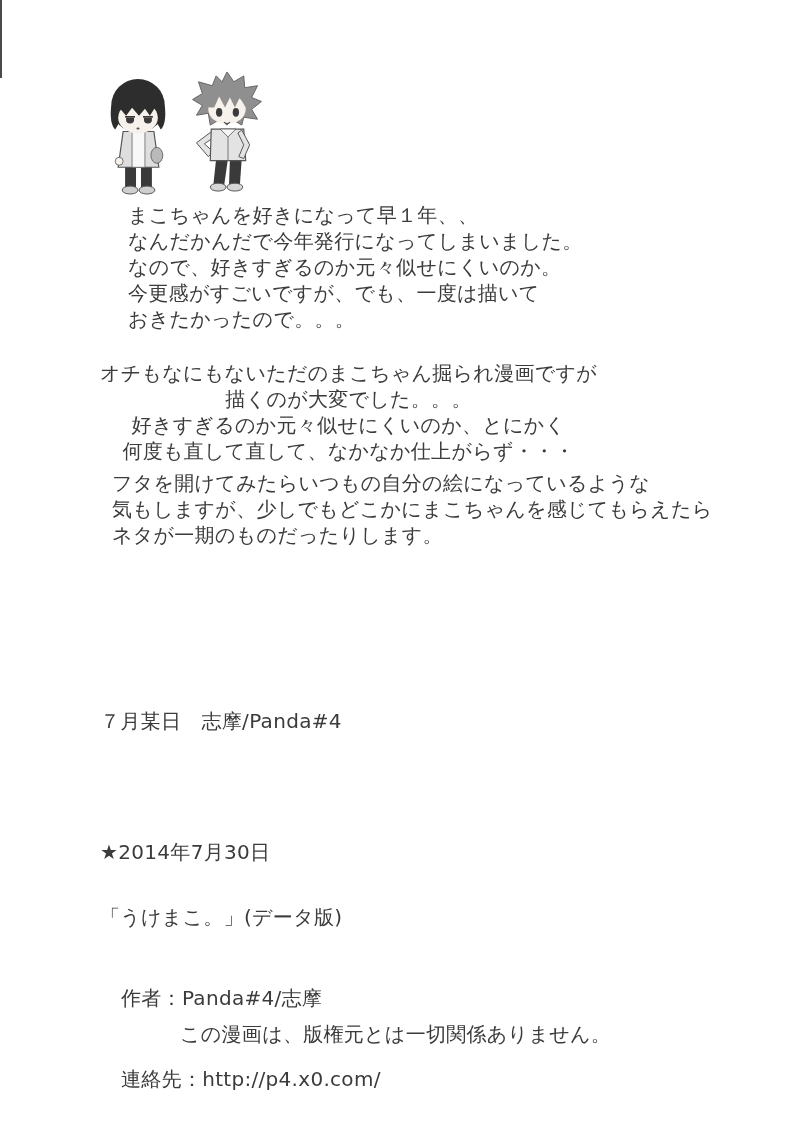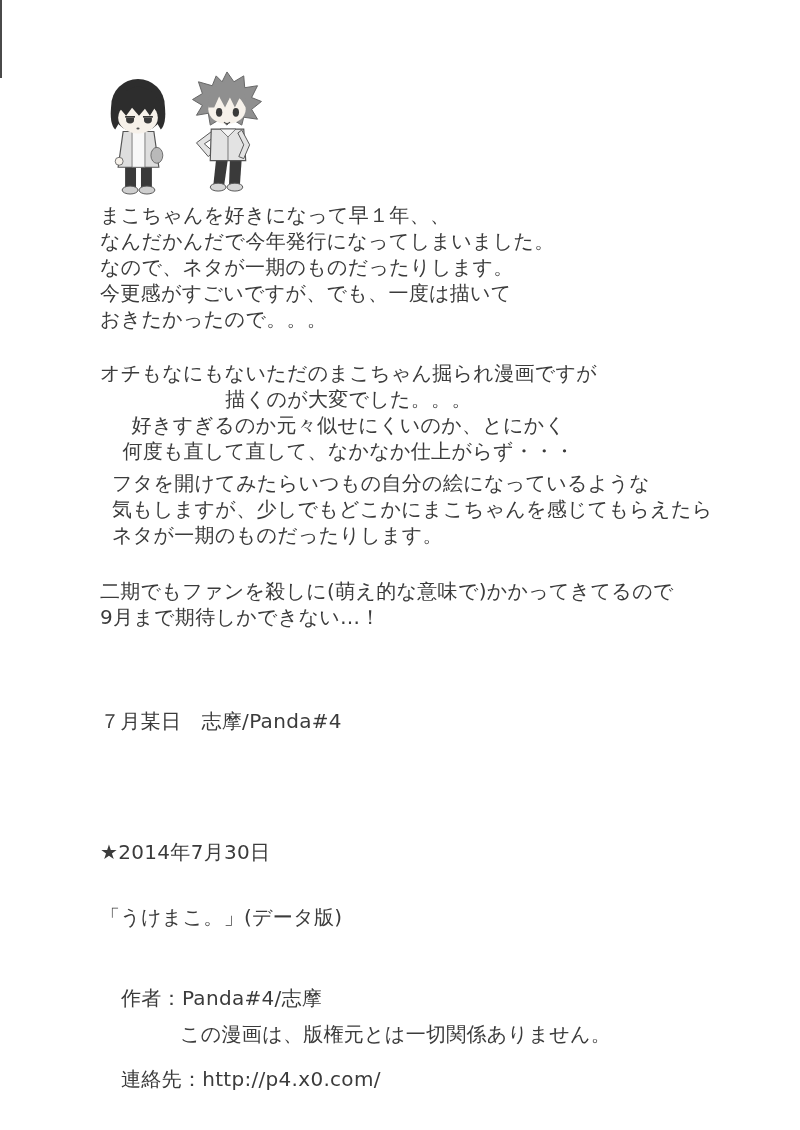--- a/index.html
+++ b/index.html
@@ -27,21 +27,21 @@
     height: 128px;
   }
   .txt {
     position: absolute;
     left: 100px;
     font-size: 20px;
     line-height: 26px;
     white-space: pre;
     letter-spacing: 0.3px;
   }
-  .p1 { top: 202px; }
+  .p1 { top: 202px; margin-left: 28px; }
   .p2 { top: 360px; text-align: center; }
   .p3 { top: 470px; margin-left: 12px; }
   .p4 { top: 578px; }
   .signature { top: 708px; }
   .release-date { top: 806px; margin-top: 33px; }
   .credits { top: 850px; line-height: 27px; }
   .credits .indent { padding-left: 21px; }
   .disclaimer { left: 180px; top: 1021px; }
 </style>
 </head>
@@ -84,24 +84,23 @@
       <path d="M60,63 L68,78 L62,92 L57,90 L62,78 L56,66 Z" fill="#e3e3e3" stroke="#555" stroke-width="1"></path>
       <path d="M45,4 L52,14 L62,8 L63,20 L76,18 L70,30 L80,34 L70,42 L76,52 L62,50 L60,58 L50,52 L45,58 L38,52 L28,58 L26,46 L14,48 L20,38 L10,32 L20,26 L16,14 L30,18 L34,8 L40,14 Z" stroke="#666" stroke-width="1" fill="#8f8f8f"></path>
       <ellipse cx="45" cy="42" rx="19" ry="15" fill="#f6f1ea"></ellipse>
       <path d="M26,40 Q24,18 45,14 Q66,18 64,40 L58,30 L53,40 L48,30 L43,40 L37,29 L32,40 Z" fill="#8f8f8f"></path>
       <ellipse cx="37" cy="45" rx="3.2" ry="4.5" fill="#3a3a3a"></ellipse>
       <ellipse cx="54" cy="45" rx="3.2" ry="4.5" fill="#3a3a3a"></ellipse>
       <path d="M42,55 Q45,58 48,55" stroke="#4a4a4a" stroke-width="1.3" fill="none"></path>
     </svg>
   </div>
 
-  <div class="txt p1"><div>まこちゃんを好きになって早１年、、</div><div>なんだかんだで今年発行になってしまいました。</div><div>なので、ネタが一期のものだったりします。</div><div>今更感がすごいですが、でも、一度は描いて</div><div>おきたかったので。。。</div></div>
+  <div class="txt p1"><div>まこちゃんを好きになって早１年、、</div><div>なんだかんだで今年発行になってしまいました。</div><div>なので、好きすぎるのか元々似せにくいのか。</div><div>今更感がすごいですが、でも、一度は描いて</div><div>おきたかったので。。。</div></div>
   <div class="txt p2"><div>オチもなにもないただのまこちゃん掘られ漫画ですが</div><div>描くのが大変でした。。。</div><div>好きすぎるのか元々似せにくいのか、とにかく</div><div>何度も直して直して、なかなか仕上がらず・・・</div></div>
   <div class="txt p3"><div>フタを開けてみたらいつもの自分の絵になっているような</div><div>気もしますが、少しでもどこかにまこちゃんを感じてもらえたら</div><div>ネタが一期のものだったりします。</div></div>
-  <div class="txt p4"><div>二期でもファンを殺しに(萌え的な意味で)かかってきてるので</div><div>9月まで期待しかできない…！</div></div>
 
   <div class="txt signature">７月某日　志摩/Panda#4</div>
 
   <div class="txt release-date">★2014年7月30日</div>
 
   <div class="txt credits">
     <div>「うけまこ。」(データ版)</div>
     <div class="indent">作者：Panda#4/志摩</div>
     <div class="indent">連絡先：http://p4.x0.com/</div>
   </div>

